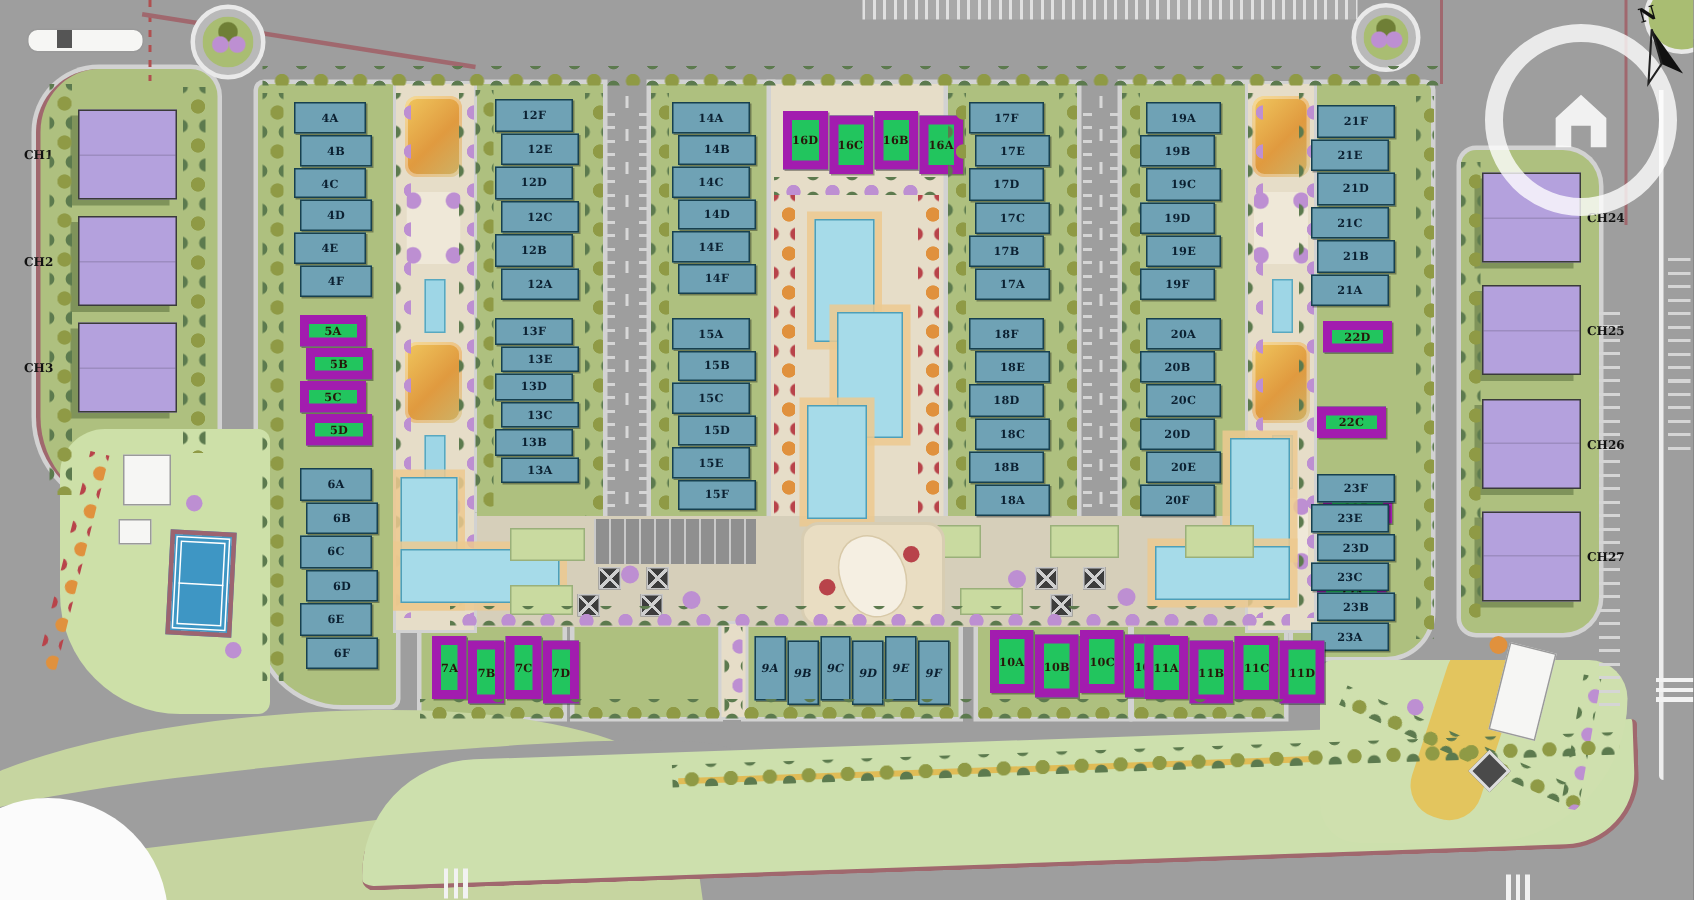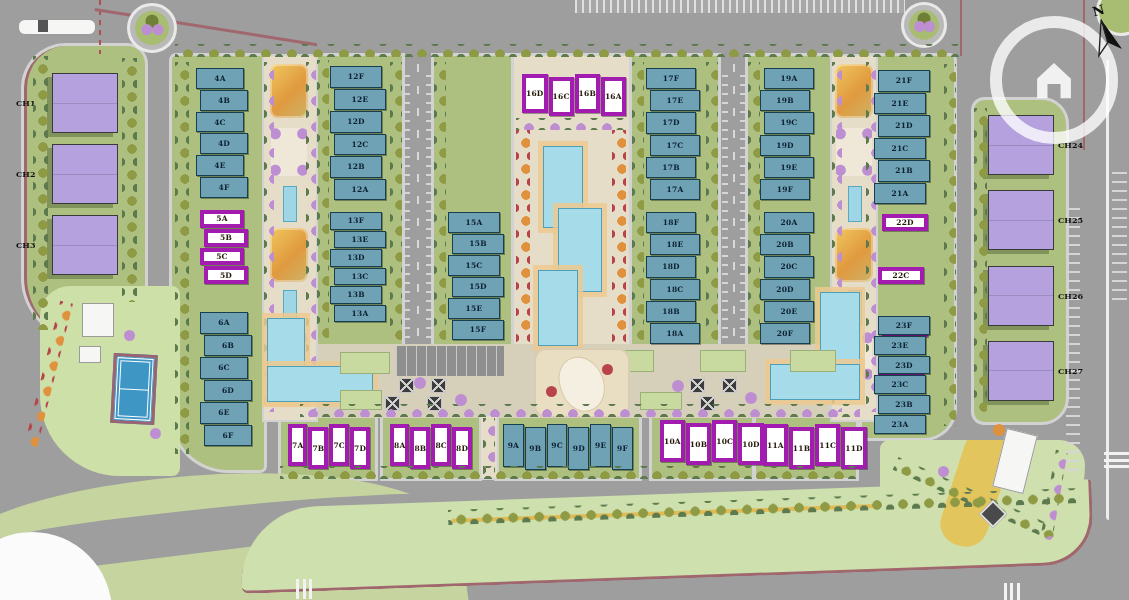--- a/index.html
+++ b/index.html
@@ -10,21 +10,21 @@
   .parcel{position:absolute;background:#aec07f;box-shadow:0 0 0 3px #d2d2d2;}
   .beige{background:#e6ddc8;}
   
   .stack{position:absolute;display:flex;gap:1px;z-index:5;}
   .v{flex-direction:column;}
   .h{flex-direction:row;}
   .unit{flex:1;display:flex;align-items:center;justify-content:center;
         font-weight:bold;font-size:7.5px;letter-spacing:.2px;
         box-shadow:1px 1px 0 rgba(0,0,0,.35);}
   .blue .unit{background:#6fa2b5;border:1px solid #17404f;color:#0b2031;}
-  .tan  .unit{background:#ffffff;border:4px solid #a21caf;color:#261809;}
+  .tan  .unit{background:#22c55e;border:6px solid #a21caf;color:#261809;}
   .v .unit:nth-child(even){margin-left:4px;}
   .v .unit:nth-child(odd){margin-right:4px;}
   .v.mirror .unit:nth-child(even){margin-left:0;margin-right:4px;}
   .v.mirror .unit:nth-child(odd){margin-right:0;margin-left:4px;}
   .h .unit:nth-child(even){margin-top:3px;}
   .h .unit:nth-child(odd){margin-bottom:3px;}
   
   .chalet-col{position:absolute;display:flex;flex-direction:column;justify-content:space-between;z-index:5;}
   .chalet-row{display:flex;align-items:center;height:58px;}
   .ch-label{font-weight:bold;font-size:8px;color:#111;width:36px;}
@@ -194,20 +194,29 @@
       <div class="unit">13A</div>
     </div>
   <div class="trv" style="left:390px;top:62px;width:12px;height:282px;"></div>
 
   <div class="comb" style="left:404px;top:70px;width:6px;height:268px;"></div>
   <div class="comb" style="left:426px;top:70px;width:6px;height:268px;"></div>
   <div class="dashv" style="left:417px;top:64px;height:276px;"></div>
 
   <div class="parcel" style="left:434px;top:56px;width:80px;height:290px;"></div>
   <div class="trv" style="left:434px;top:62px;width:12px;height:280px;"></div>
+  <div class="stack v blue" style="left:448px;top:68px;width:56px;height:128px;">
+
+  <div class="unit">14A</div>
+      <div class="unit">14B</div>
+      <div class="unit">14C</div>
+      <div class="unit">14D</div>
+      <div class="unit">14E</div>
+      <div class="unit">14F</div>
+    </div>
   <div class="stack v blue" style="left:448px;top:212px;width:56px;height:128px;">
 
   <div class="unit">15A</div>
       <div class="unit">15B</div>
       <div class="unit">15C</div>
       <div class="unit">15D</div>
       <div class="unit">15E</div>
       <div class="unit">15F</div>
     </div>
 
@@ -367,32 +376,25 @@
 
   <div class="parcel" style="left:281px;top:416px;width:94px;height:62px;"></div>
   <div class="stack h tan" style="left:288px;top:424px;width:82px;height:45px;">
 
   <div class="unit">7A</div>
       <div class="unit">7B</div>
       <div class="unit">7C</div>
       <div class="unit">7D</div>
     </div>
   <div class="parcel" style="left:383px;top:416px;width:96px;height:62px;"></div>
-  <div class="stack h tan" style="left:390px;top:424px;width:82px;height:45px;">
-
-  <div class="unit">8A</div>
-      <div class="unit">8B</div>
-      <div class="unit">8C</div>
-      <div class="unit">8D</div>
-    </div>
   <div class="spine" style="left:481px;top:416px;width:16px;height:62px;">
     <div class="trv purp" style="left:2px;top:2px;width:12px;height:58px;"></div>
   </div>
   <div class="parcel" style="left:497px;top:416px;width:142px;height:62px;"></div>
-  <div class="stack h blue" style="left:503px;top:424px;width:130px;height:46px;">
+  <div class="stack h blue" style="left:503px;top:424px;width:130px;height:46px;font-style:italic;">
 
   <div class="unit">9A</div>
       <div class="unit">9B</div>
       <div class="unit">9C</div>
       <div class="unit">9D</div>
       <div class="unit">9E</div>
       <div class="unit">9F</div>
     </div>
   <div class="parcel" style="left:652px;top:416px;width:100px;height:62px;"></div>
   <div class="stack h tan" style="left:660px;top:420px;width:84px;height:45px;">

